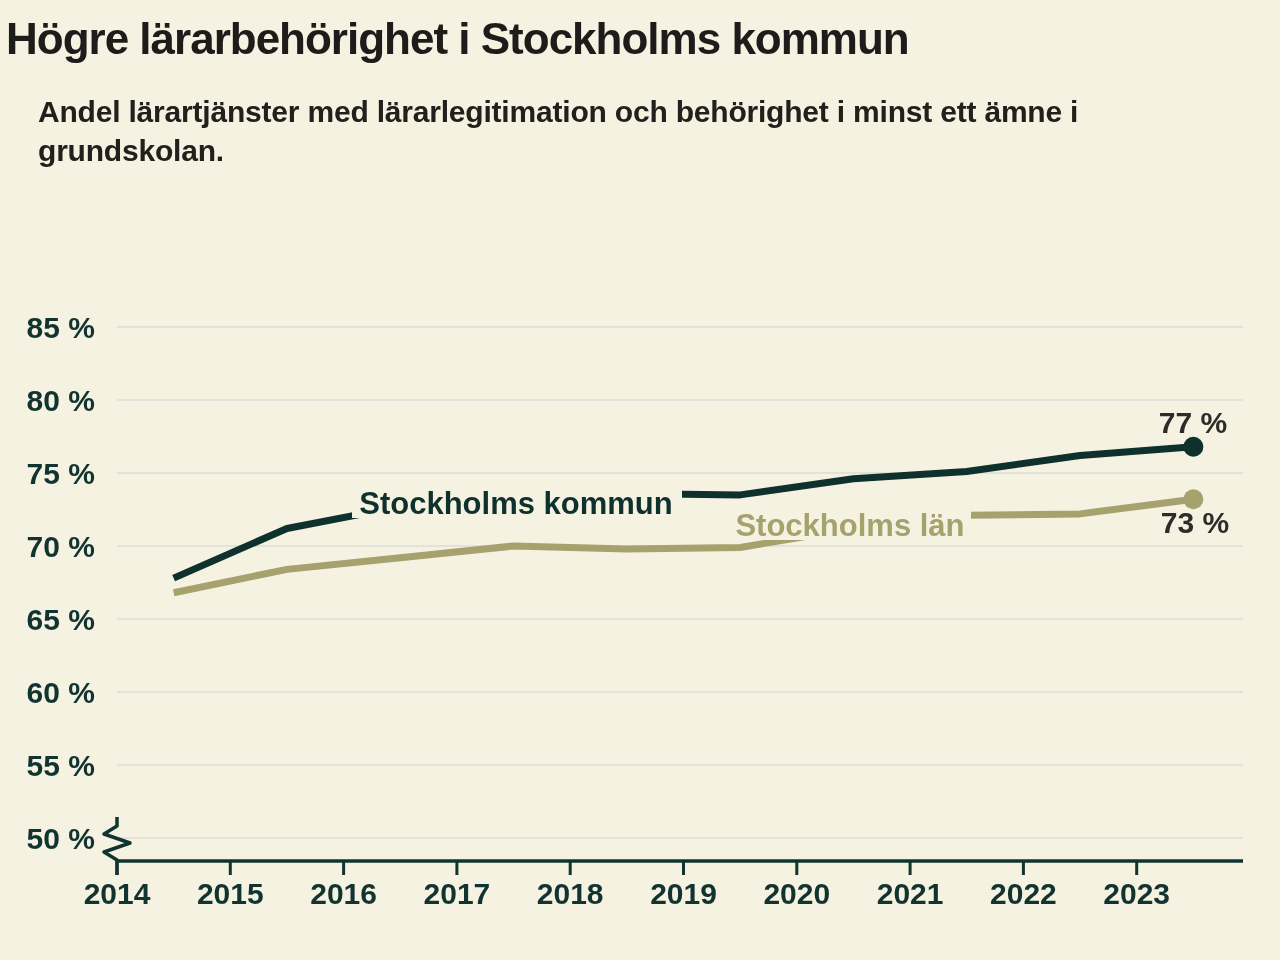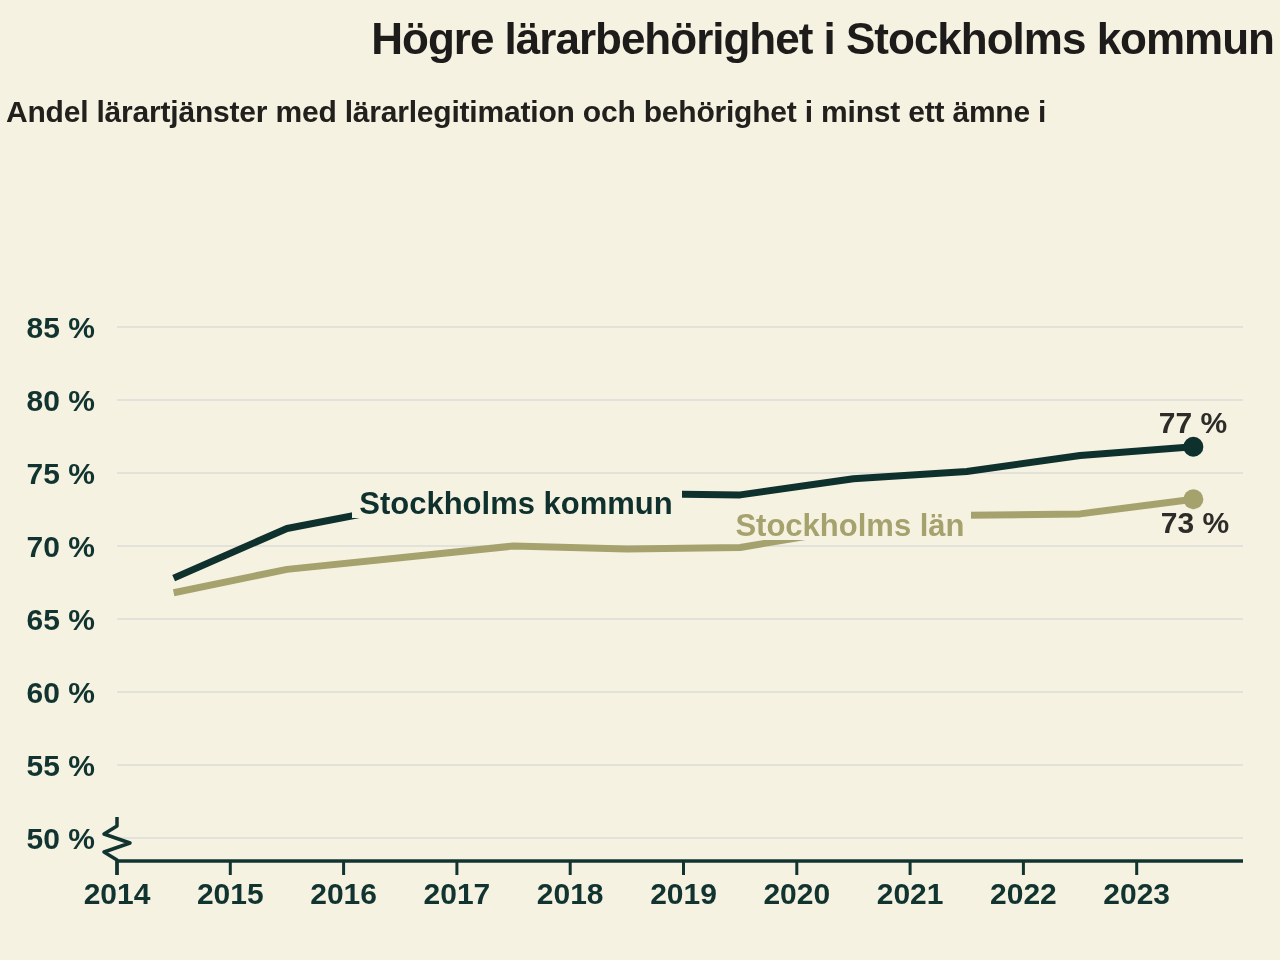--- a/index.html
+++ b/index.html
@@ -5,39 +5,40 @@
   html,body{margin:0;padding:0;}
   body{
     width:1280px;height:960px;position:relative;overflow:hidden;
     background:#f6f2e2;
     font-family:"Liberation Sans",sans-serif;
     -webkit-font-smoothing:antialiased;
   }
   .header{position:absolute;left:6px;top:8px;width:1268px;}
   .title{
     font-size:44px;font-weight:700;letter-spacing:-1px;
-    color:#1d1c1a;line-height:62px;text-align:right;
+    color:#1d1c1a;line-height:62px;
   }
   .subtitle{
     margin-top:22px;
     font-size:30px;font-weight:600;letter-spacing:-0.2px;
-    color:#21201d;line-height:39px;
+    color:#21201d;line-height:39px;margin-left:32px;
   }
   #chart-svg{position:absolute;left:0;top:0;}
   text{font-family:"Liberation Sans",sans-serif;}
 </style>
 </head>
 <body>
 
 <header class="header">
   <div class="title">
     <div>Högre lärarbehörighet i Stockholms kommun</div>
   </div>
   <div class="subtitle">
     <div>Andel lärartjänster med lärarlegitimation och behörighet i minst ett ämne i</div>
+    <div>grundskolan.</div>
   </div>
 </header>
 
 <svg id="chart-svg" width="1280" height="960" viewBox="0 0 1280 960">
     <line x1="117" x2="1243" y1="327" y2="327" stroke="#e3e2da" stroke-width="2"></line>
     <text x="95" y="338" text-anchor="end" font-size="30" font-weight="700" fill="#123430">85 %</text>
     <line x1="117" x2="1243" y1="400" y2="400" stroke="#e3e2da" stroke-width="2"></line>
     <text x="95" y="411" text-anchor="end" font-size="30" font-weight="700" fill="#123430">80 %</text>
     <line x1="117" x2="1243" y1="473" y2="473" stroke="#e3e2da" stroke-width="2"></line>
     <text x="95" y="484" text-anchor="end" font-size="30" font-weight="700" fill="#123430">75 %</text>

